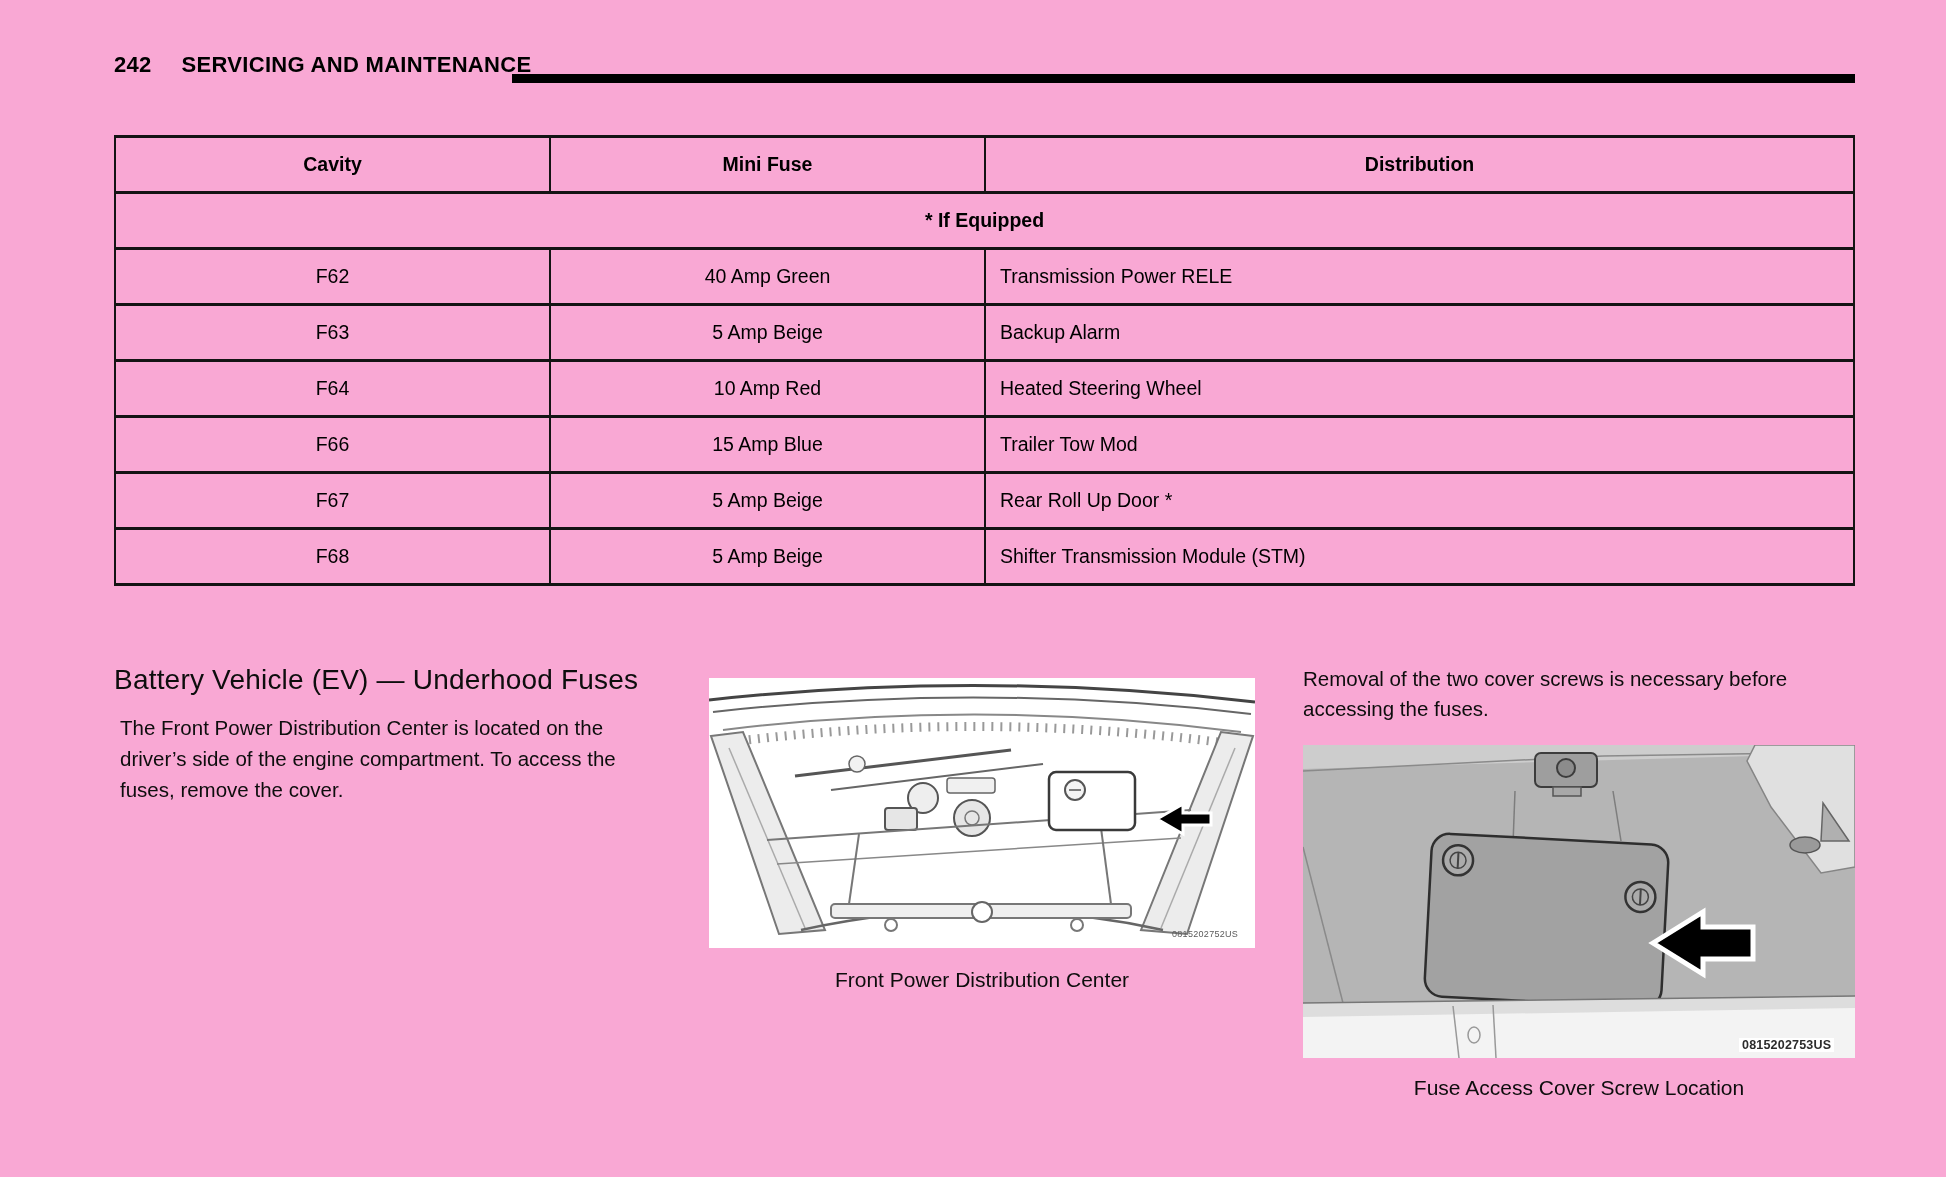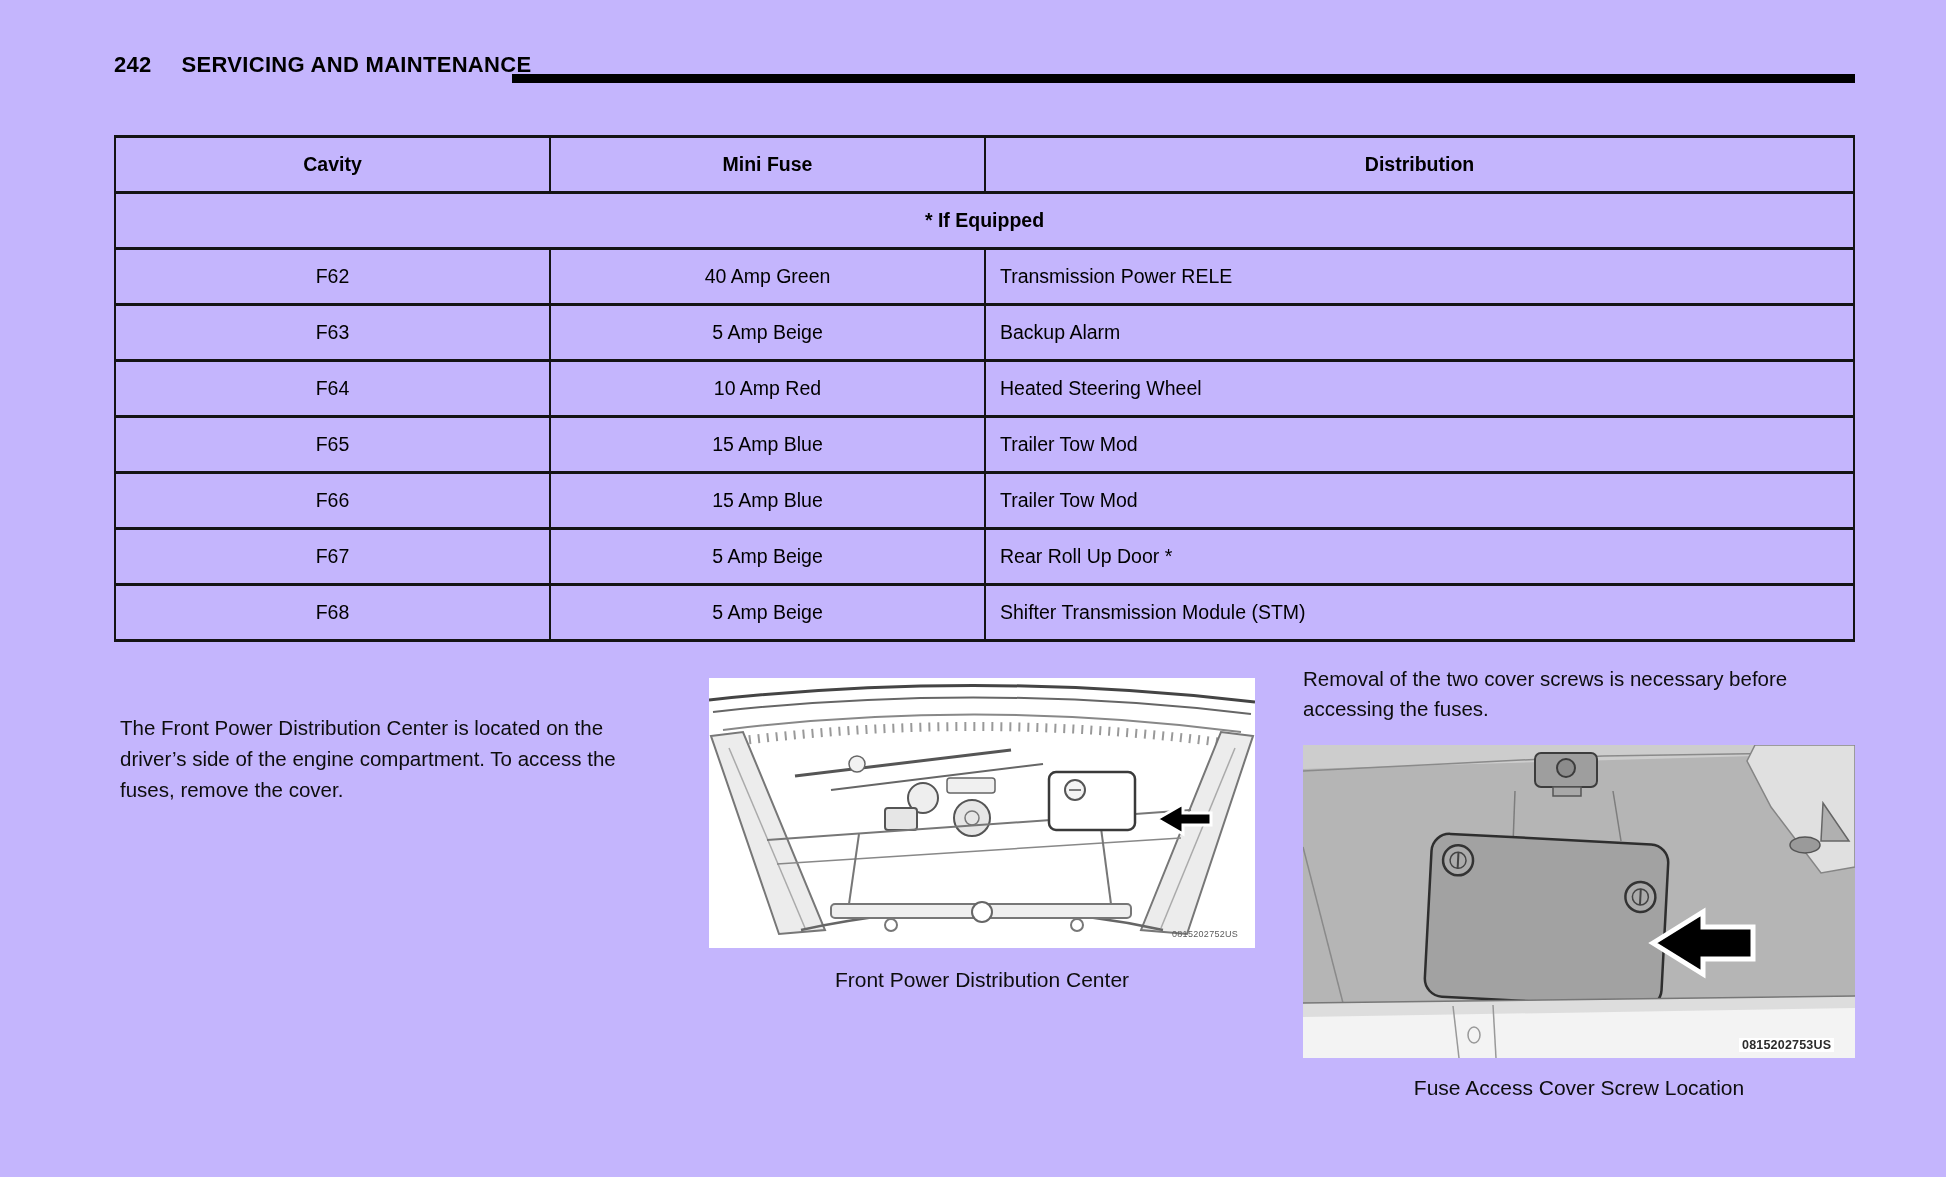--- a/index.html
+++ b/index.html
@@ -1,17 +1,17 @@
 <!DOCTYPE html>
 <html><head>
 <meta charset="utf-8">
 <style>
   html,body{margin:0;padding:0;background:#ffffff;}
   .page{
-    position:relative; width:1946px; height:1177px; background:#c4b5fd;
+    position:relative; width:1946px; height:1177px; background:#f9a8d4;
     font-family:"Liberation Sans", sans-serif; color:#000; overflow:hidden;
   }
   
   .hdr{position:absolute; left:114px; top:52px; display:flex; align-items:baseline; gap:30px;
        font-size:22px; font-weight:700; letter-spacing:.3px;}
   .hdr-rule{position:absolute; left:512px; top:74px; width:1343px; height:9px; background:#000;}
   
   table.fuse{position:absolute; left:114px; top:135px; width:1741px;
        border-collapse:collapse; table-layout:fixed; font-size:19.5px;}
   table.fuse col.c1{width:435px;} table.fuse col.c2{width:435px;}
@@ -82,25 +82,20 @@
       <td>5 Amp Beige</td>
       <td class="desc">Backup Alarm</td>
     </tr>
 
     <tr>
       <td>F64</td>
       <td>10 Amp Red</td>
       <td class="desc">Heated Steering Wheel</td>
     </tr>
 
-    <tr>
-      <td>F65</td>
-      <td>15 Amp Blue</td>
-      <td class="desc">Trailer Tow Mod</td>
-    </tr>
 
     <tr>
       <td>F66</td>
       <td>15 Amp Blue</td>
       <td class="desc">Trailer Tow Mod</td>
     </tr>
 
     <tr>
       <td>F67</td>
       <td>5 Amp Beige</td>
@@ -108,20 +103,21 @@
     </tr>
 
     <tr>
       <td>F68</td>
       <td>5 Amp Beige</td>
       <td class="desc">Shifter Transmission Module (STM)</td>
     </tr>
   </tbody>
   </table>
 
+  <h2 class="sec-heading">Battery Vehicle (EV) — Underhood Fuses</h2>
   <p class="sec-body">The Front Power Distribution Center is located on the driver’s side of the engine compartment. To access the fuses, remove the cover.</p>
 
   <figure class="fig fig1">
     <svg width="546" height="270" viewBox="0 0 546 270">
       <rect x="0" y="0" width="546" height="270" fill="#ffffff"></rect>
 
       <path d="M0,22 Q273,-8 546,24" fill="none" stroke="#444" stroke-width="3"></path>
       <path d="M4,34 Q273,4 542,36" fill="none" stroke="#666" stroke-width="2"></path>
       <path d="M14,52 Q273,20 532,54" fill="none" stroke="#888" stroke-width="2"></path>
       <path d="M22,64 Q273,32 524,66" fill="none" stroke="#999" stroke-width="9" stroke-dasharray="2 7"></path>

